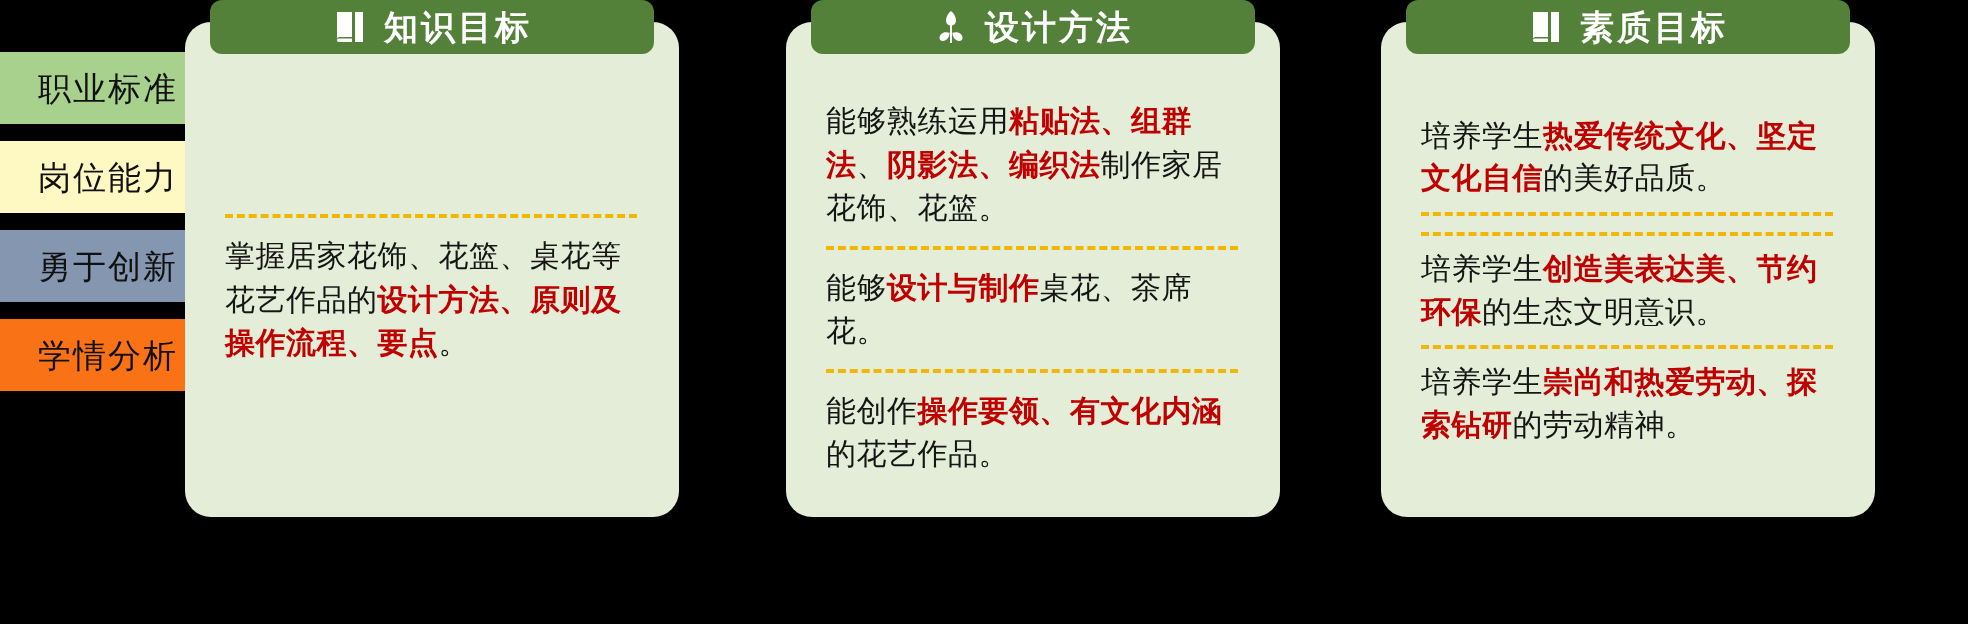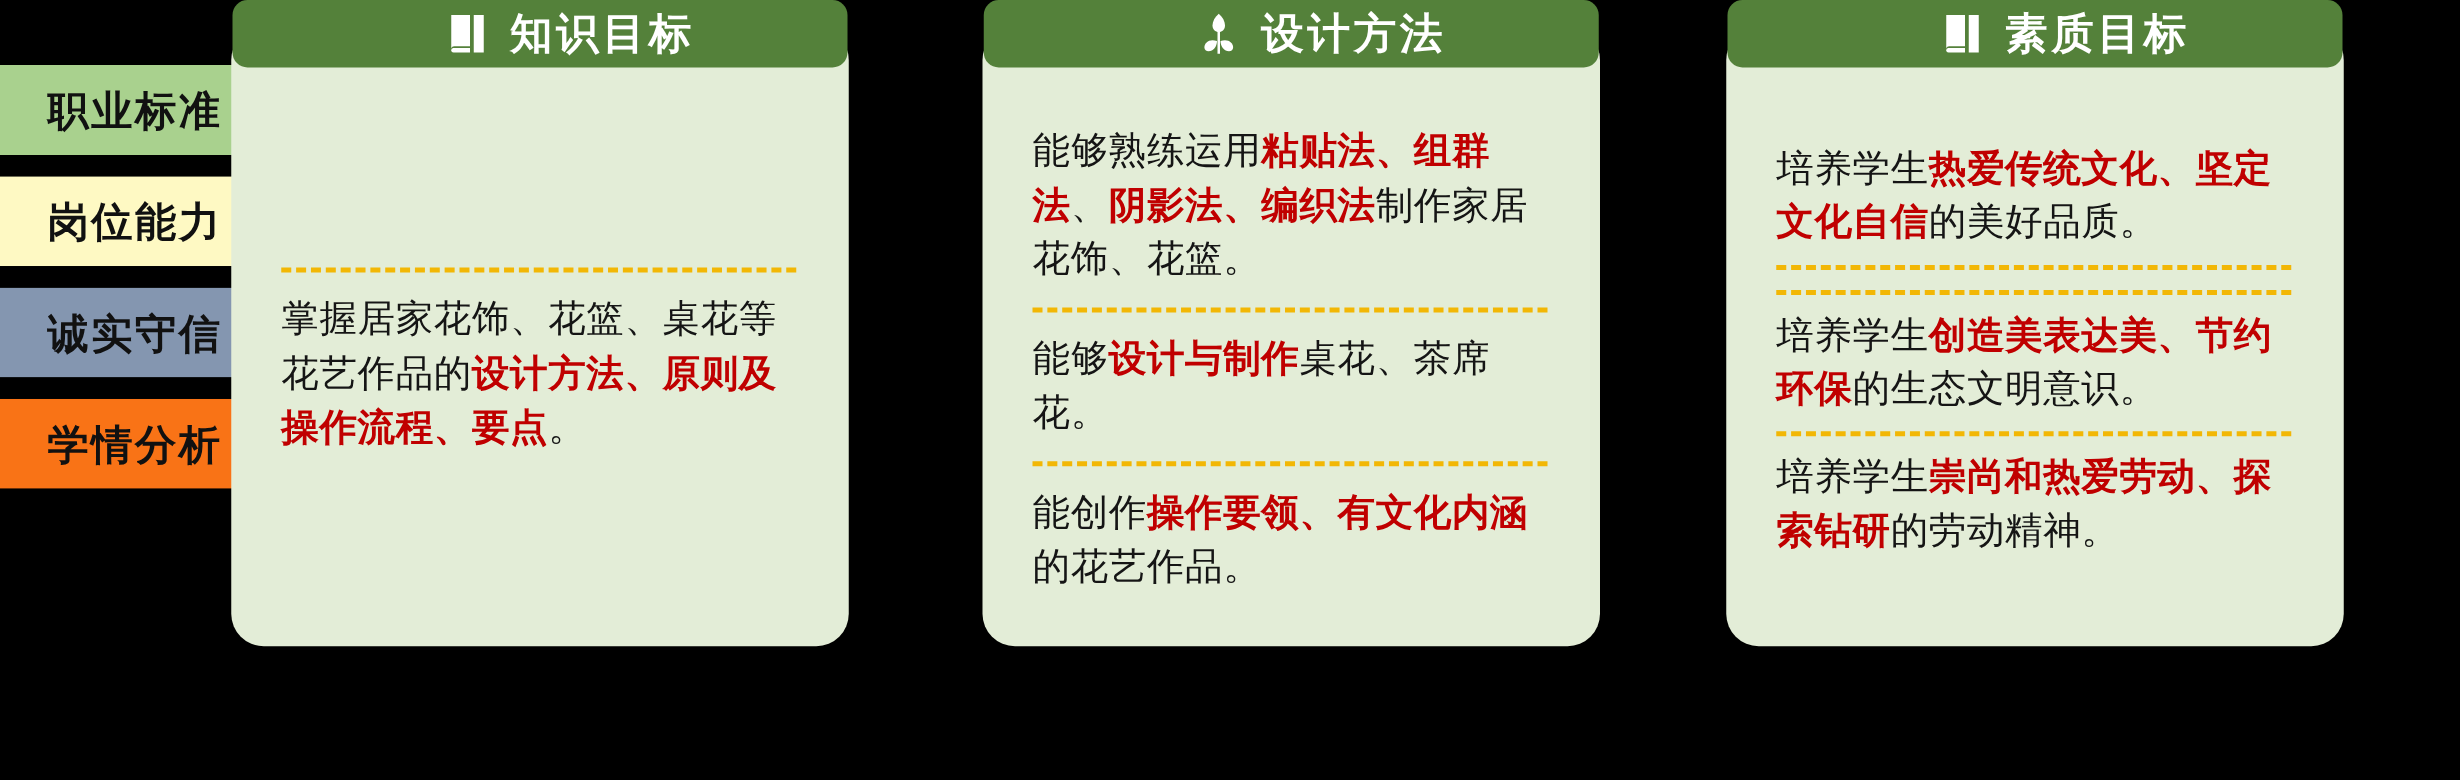--- a/index.html
+++ b/index.html
@@ -15,21 +15,21 @@
   .arrows{position:absolute;left:0;top:52px;width:250px;}
   .arrow{
     position:relative;
     height:72px;
     margin-bottom:17px;
     display:flex;align-items:center;justify-content:center;
     clip-path:polygon(0 0, 202px 0, 250px 50%, 202px 100%, 0 100%);
     -webkit-clip-path:polygon(0 0, 202px 0, 250px 50%, 202px 100%, 0 100%);
   }
   .arrow span{
-    font-size:33px;font-weight:700;color:#111111;
+    font-size:33px;font-weight:400;color:#111111;
     letter-spacing:2px;line-height:1;
     margin-right:34px;
     white-space:nowrap;
   }
 
   
   .panel{
     position:absolute;
     top:22px;
     width:494px;
@@ -42,21 +42,20 @@
   .panel.p3{left:1381px;}
 
   .panel-header{
     position:absolute;
     top:-22px;left:50%;transform:translateX(-50%);
     width:444px;height:54px;
     background:#54813a;
     border-radius:12px;
     display:flex;align-items:center;justify-content:center;
     gap:16px;
-    padding-left:48px;
   }
   .panel-header .title{
     color:#ffffff;font-size:34px;font-weight:700;letter-spacing:3px;line-height:1;
   }
   .hicon{width:36px;height:36px;display:block;}
 
   .panel-body{
     position:absolute;
     left:40px;right:28px;
     top:54px;bottom:18px;
@@ -87,21 +86,21 @@
 <div class="stage">
 
   <div class="arrows">
       <div class="arrow" style="background: rgb(169, 209, 142);">
         <span>职业标准</span>
       </div>
       <div class="arrow" style="background: #fef9c3;">
         <span>岗位能力</span>
       </div>
       <div class="arrow" style="background: rgb(132, 150, 176);">
-        <span>诚实守信</span>
+        <span>勇于创新</span>
       </div>
       <div class="arrow" style="background: #f97316;">
         <span>学情分析</span>
       </div>
     </div>
 
   <div class="panel p1">
       <div class="panel-header">
         <svg class="hicon" viewBox="0 0 36 36">
           <path fill="#ffffff" d="M5 3h15v25H7.5a2.5 2.5 0 0 0-2.5 2.5z"></path>

